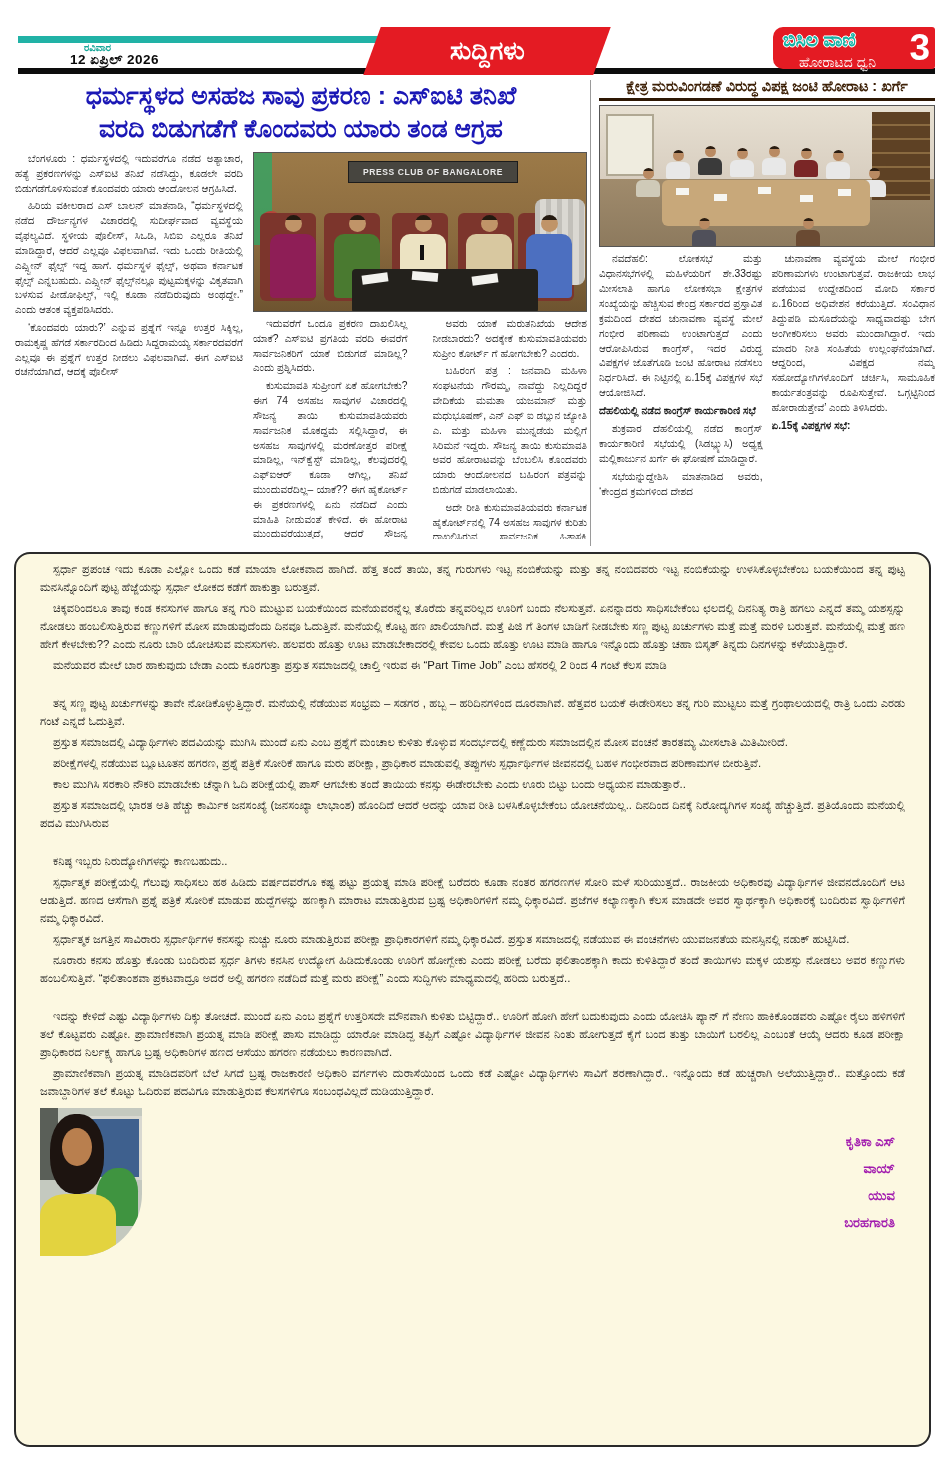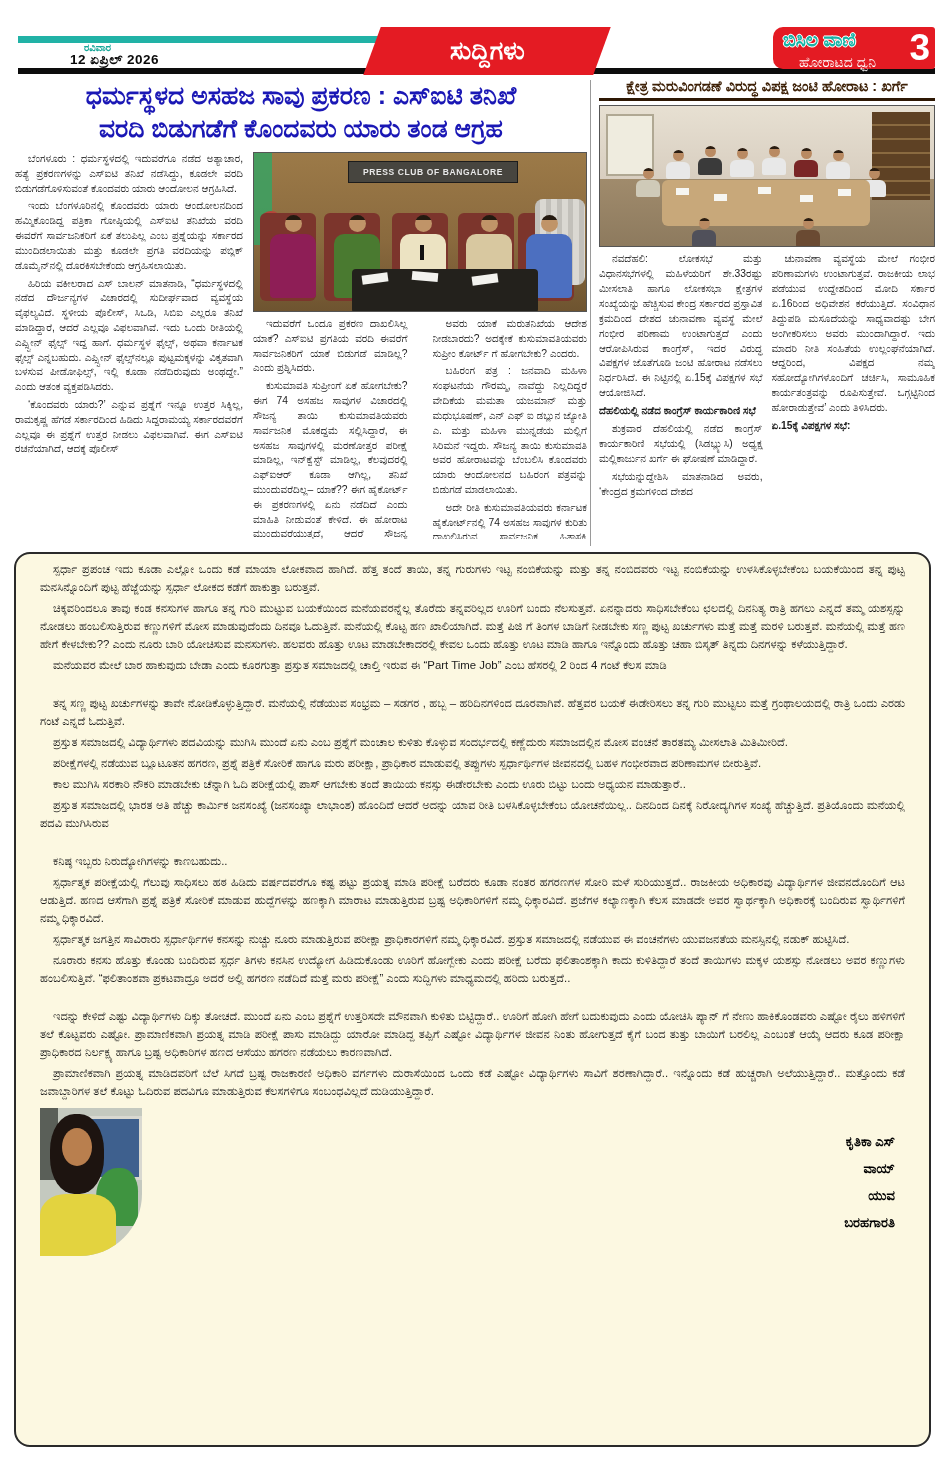--- a/index.html
+++ b/index.html
@@ -86,21 +86,21 @@
   .f-col{flex:1;font-size:11.4px;line-height:1.58;height:752px;overflow:hidden;}
   .author{display:flex;margin-top:8px;gap:6px;align-items:center;}
   .author-photo{width:102px;height:148px;position:relative;overflow:hidden;flex:none;
      border-bottom-right-radius:62px;background:#c4c9bf;}
   .ap-dark{position:absolute;left:0;top:0;width:18px;height:72px;background:#5a5f58;}
   .ap-window{position:absolute;right:0;top:8px;width:54px;height:58px;background:#3e608e;border:3px solid #d8d8d0;}
   .ap-plant{position:absolute;right:4px;top:60px;width:42px;height:58px;background:#3f9440;border-radius:50% 40% 10% 50%;}
   .ap-hair{position:absolute;left:10px;top:6px;width:54px;height:80px;background:#1d1410;border-radius:45%;}
   .ap-face{position:absolute;left:22px;top:20px;width:30px;height:38px;background:#b97f4e;border-radius:50%;}
   .ap-body{position:absolute;left:0px;top:86px;width:76px;height:62px;background:#e3d33f;border-radius:34% 34% 0 0;}
-  .author-caption{flex:1;text-align:right;padding-right:10px;font-size:13.2px;font-weight:bold;line-height:2.05;color:#000000;}
+  .author-caption{flex:1;text-align:right;padding-right:10px;font-size:13.2px;font-weight:bold;line-height:2.05;color:#a21caf;}
 </style>
 </head>
 <body>
 
 <div>
 
   <header>
     <div class="abs teal-bar"></div>
     <div class="abs mast-day">ರವಿವಾರ</div>
     <div class="abs mast-date">12 ಏಪ್ರಿಲ್ 2026</div>
@@ -114,21 +114,20 @@
       <div class="paper-page">3</div>
     </div>
   </header>
 
   <section class="abs lead">
     <h1 class="lead-headline"><span>ಧರ್ಮಸ್ಥಳದ ಅಸಹಜ ಸಾವು ಪ್ರಕರಣ : ಎಸ್‌ಐಟಿ ತನಿಖೆ</span><br>
     <span>ವರದಿ ಬಿಡುಗಡೆಗೆ ಕೊಂದವರು ಯಾರು ತಂಡ ಆಗ್ರಹ</span></h1>
     <div class="lead-body">
       <div class="lead-col1">
         <p>ಬೆಂಗಳೂರು : ಧರ್ಮಸ್ಥಳದಲ್ಲಿ ಇದುವರೆಗೂ ನಡೆದ ಅತ್ಯಾಚಾರ, ಹತ್ಯೆ ಪ್ರಕರಣಗಳನ್ನು ಎಸ್‌ಐಟಿ ತನಿಖೆ ನಡೆಸಿದ್ದು, ಕೂಡಲೇ ವರದಿ ಬಿಡುಗಡೆಗೊಳಿಸುವಂತೆ ಕೊಂದವರು ಯಾರು ಆಂದೋಲನ ಆಗ್ರಹಿಸಿದೆ.</p>
-        <p>ಇಂದು ಬೆಂಗಳೂರಿನಲ್ಲಿ ಕೊಂದವರು ಯಾರು ಆಂದೋಲನದಿಂದ ಹಮ್ಮಿಕೊಂಡಿದ್ದ ಪತ್ರಿಕಾ ಗೋಷ್ಠಿಯಲ್ಲಿ ಎಸ್‌ಐಟಿ ತನಿಖೆಯ ವರದಿ ಈವರೆಗೆ ಸಾರ್ವಜನಿಕರಿಗೆ ಏಕೆ ತಲುಪಿಲ್ಲ ಎಂಬ ಪ್ರಶ್ನೆಯನ್ನು ಸರ್ಕಾರದ ಮುಂದಿಡಲಾಯಿತು ಮತ್ತು ಕೂಡಲೇ ಪ್ರಗತಿ ವರದಿಯನ್ನು ಪಬ್ಲಿಕ್ ಡೊಮೈನ್‌ನಲ್ಲಿ ದೊರಕಿಸಬೇಕೆಂದು ಆಗ್ರಹಿಸಲಾಯಿತು.</p>
         <p>ಹಿರಿಯ ವಕೀಲರಾದ ಎಸ್ ಬಾಲನ್ ಮಾತನಾಡಿ, “ಧರ್ಮಸ್ಥಳದಲ್ಲಿ ನಡೆದ ದೌರ್ಜನ್ಯಗಳ ವಿಚಾರದಲ್ಲಿ ಸುದೀರ್ಘವಾದ ವ್ಯವಸ್ಥೆಯ ವೈಫಲ್ಯವಿದೆ. ಸ್ಥಳೀಯ ಪೊಲೀಸ್, ಸಿಒಡಿ, ಸಿಬಿಐ ಎಲ್ಲರೂ ತನಿಖೆ ಮಾಡಿದ್ದಾರೆ, ಆದರೆ ಎಲ್ಲವೂ ವಿಫಲವಾಗಿವೆ. ಇದು ಒಂದು ರೀತಿಯಲ್ಲಿ ಎಪ್ಸ್ಟೀನ್ ಫೈಲ್ಸ್ ಇದ್ದ ಹಾಗೆ. ಧರ್ಮಸ್ಥಳ ಫೈಲ್ಸ್, ಅಥವಾ ಕರ್ನಾಟಕ ಫೈಲ್ಸ್ ಎನ್ನಬಹುದು. ಎಪ್ಸ್ಟೀನ್ ಫೈಲ್ಸ್‌ನಲ್ಲೂ ಪುಟ್ಟಮಕ್ಕಳನ್ನು ವಿಕೃತವಾಗಿ ಬಳಸುವ ಪೀಡೋಫಿಲ್ಸ್, ಇಲ್ಲಿ ಕೂಡಾ ನಡೆದಿರುವುದು ಅಂಥದ್ದೇ.” ಎಂದು ಆತಂಕ ವ್ಯಕ್ತಪಡಿಸಿದರು.</p>
         <p>‘ಕೊಂದವರು ಯಾರು?’ ಎನ್ನುವ ಪ್ರಶ್ನೆಗೆ ಇನ್ನೂ ಉತ್ತರ ಸಿಕ್ಕಿಲ್ಲ, ರಾಮಕೃಷ್ಣ ಹೆಗಡೆ ಸರ್ಕಾರದಿಂದ ಹಿಡಿದು ಸಿದ್ದರಾಮಯ್ಯ ಸರ್ಕಾರದವರೆಗೆ ಎಲ್ಲವೂ ಈ ಪ್ರಶ್ನೆಗೆ ಉತ್ತರ ನೀಡಲು ವಿಫಲವಾಗಿವೆ. ಈಗ ಎಸ್‌ಐಟಿ ರಚನೆಯಾಗಿದೆ, ಆದಕ್ಕೆ ಪೊಲೀಸ್</p>
       </div>
       <div class="lead-right">
         <div class="photo press-photo">
           <div class="pp-glass"></div>
           <div class="pp-lamp"></div>
           <div class="pp-chair c1"></div>
           <div class="pp-chair c2"></div>
           <div class="pp-chair c3"></div>

